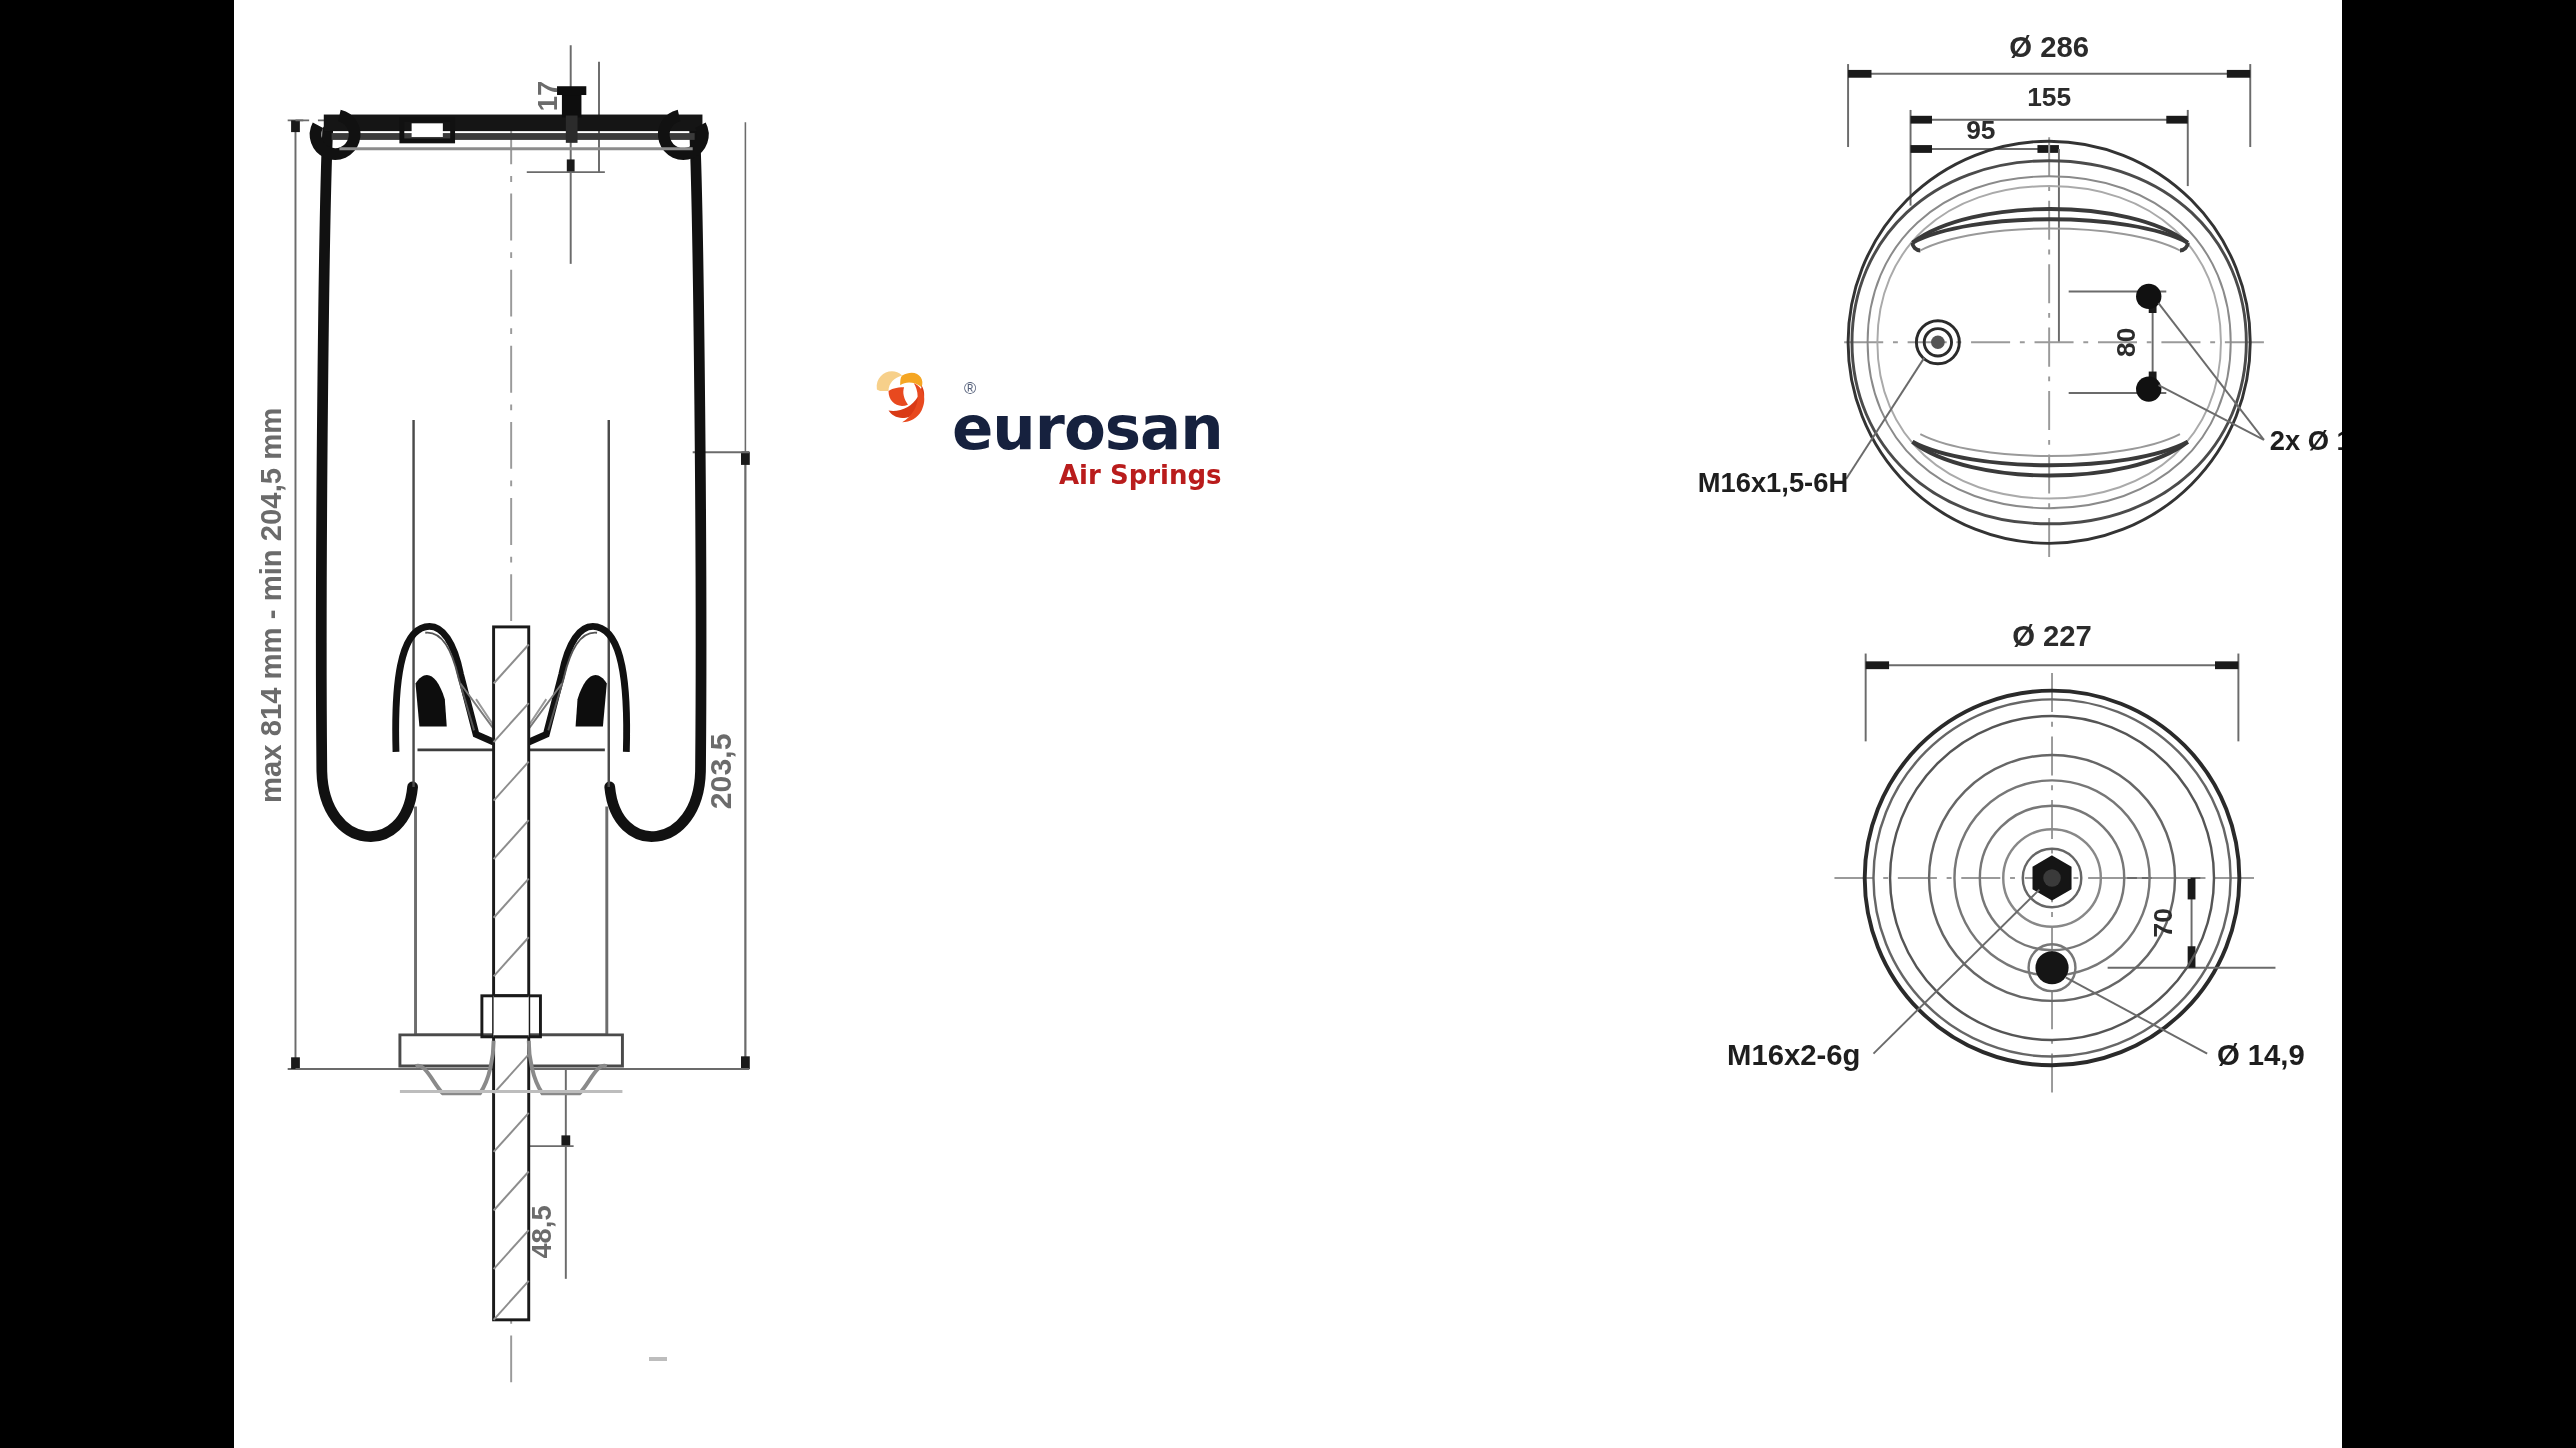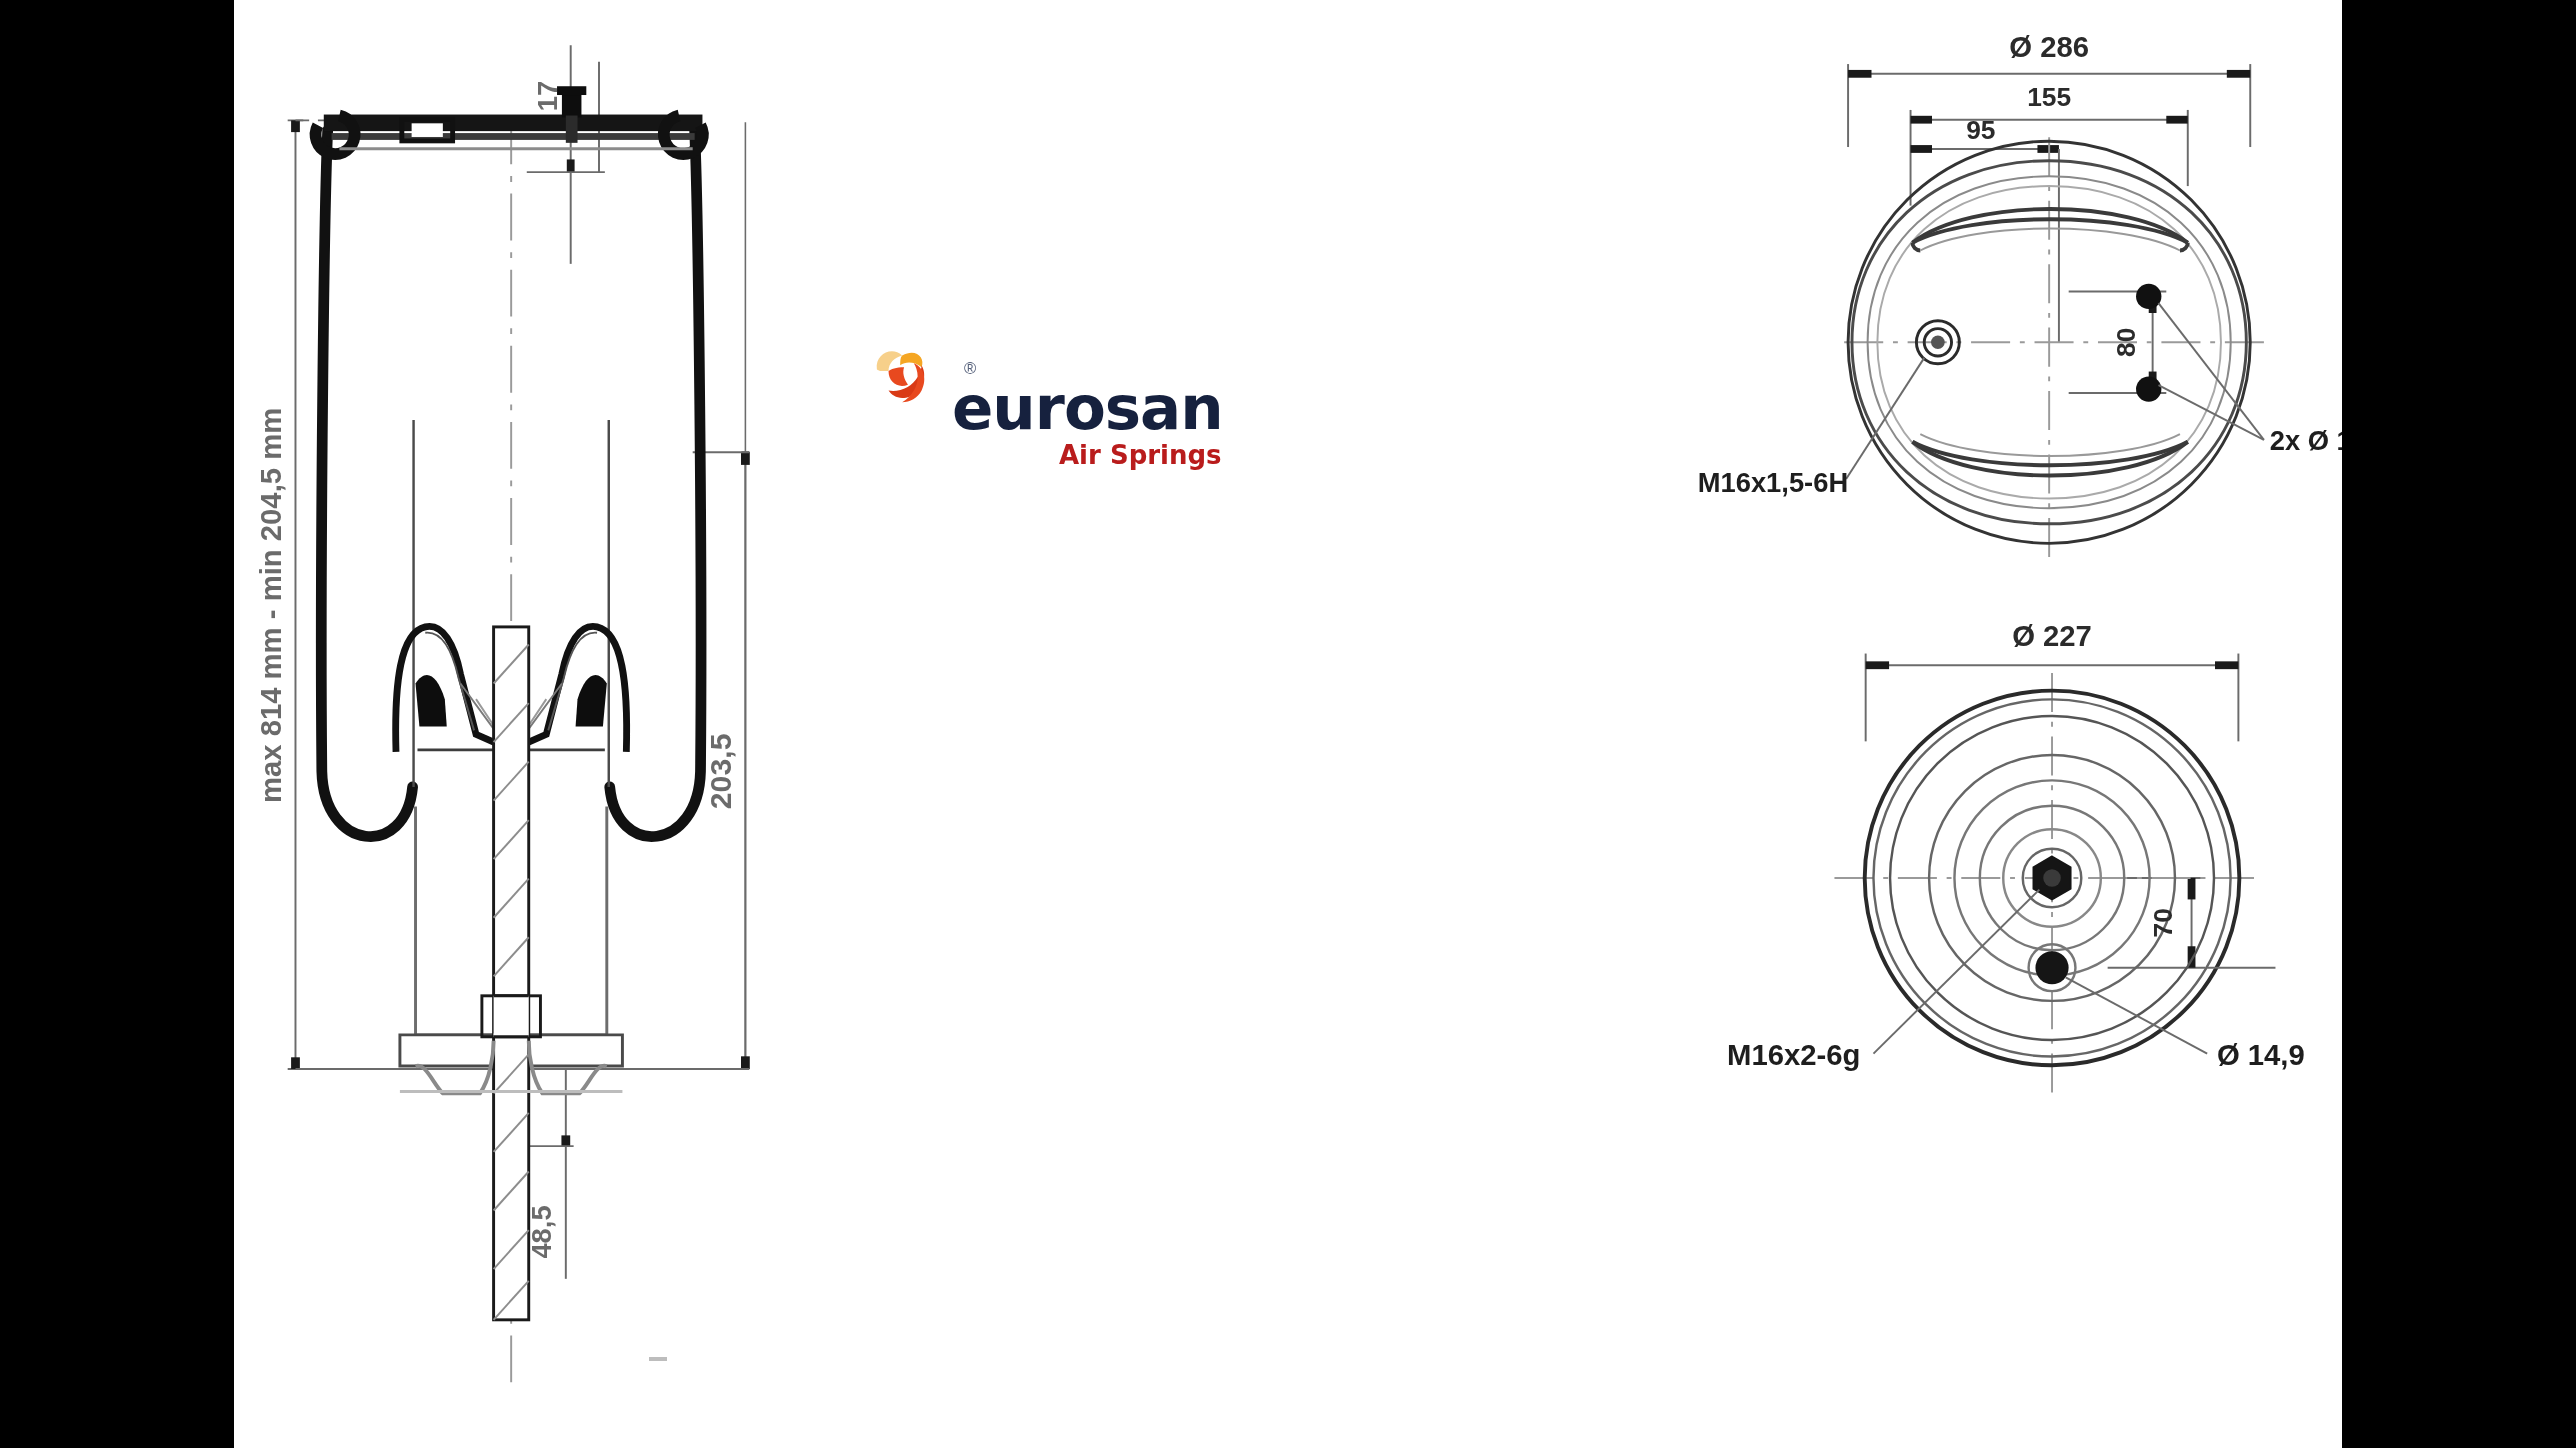--- a/index.html
+++ b/index.html
@@ -9,21 +9,21 @@
   .bar{position:absolute;top:0;height:1449px;background:#000;}
   #bar-left{left:0;width:234px;}
   #bar-right{left:2343px;width:233px;}
 
   svg{position:absolute;left:0;top:0;}
   .dimtxt{fill:#6b6b6b;font-family:"Liberation Sans",sans-serif;font-weight:700;}
   .dimtxt-dk{fill:#2b2b2b;font-family:"Liberation Sans",sans-serif;font-weight:700;}
   .notetxt{fill:#1e1e1e;font-family:"Liberation Sans",sans-serif;font-weight:700;}
 
   
-  #logo{position:absolute;left:625px;top:318px;width:410px;height:176px;text-decoration:underline;}
+  #logo{position:absolute;left:625px;top:338px;width:410px;height:176px;text-decoration:underline;}
   #logo .word{position:absolute;left:93px;top:54px;font-size:61px;font-weight:700;
        letter-spacing:-1px;color:#16213e;font-family:"DejaVu Sans",sans-serif;}
   #logo .reg{position:absolute;left:105px;top:41px;font-size:16.6px;color:#55607a;}
   #logo .sub{position:absolute;left:200px;top:122px;font-size:26px;font-weight:700;
        color:#b91c1c;font-family:"DejaVu Sans",sans-serif;}
   #logo .mark{position:absolute;left:7.8px;top:21.5px;width:80px;height:70px;}
   .tinydash{position:absolute;left:415px;top:1357px;width:17.6px;height:3.9px;background:#bdbdbd;}
 </style>
 </head>
 <body>

